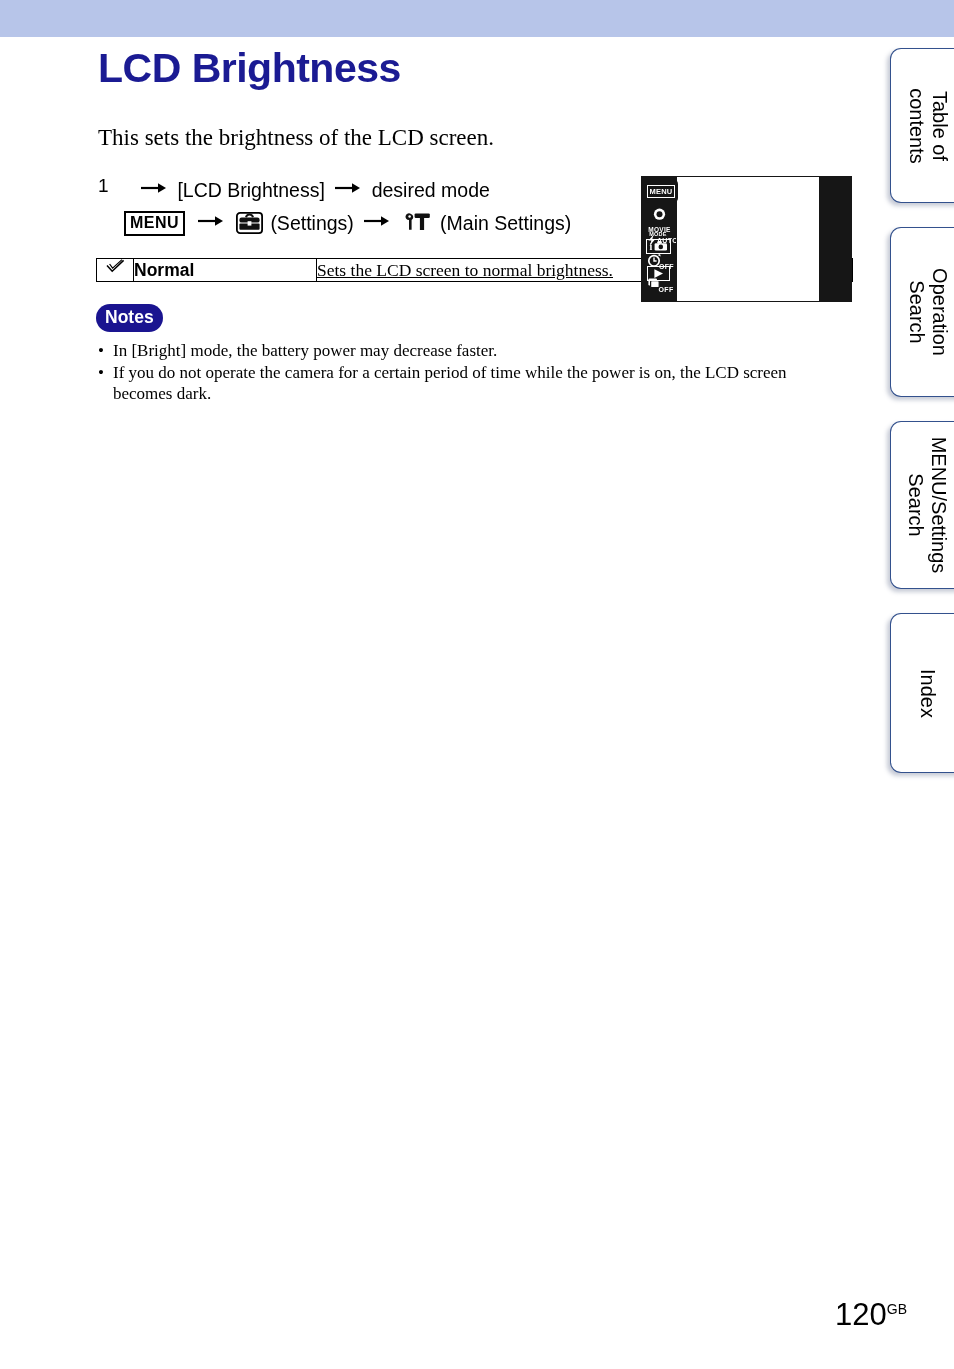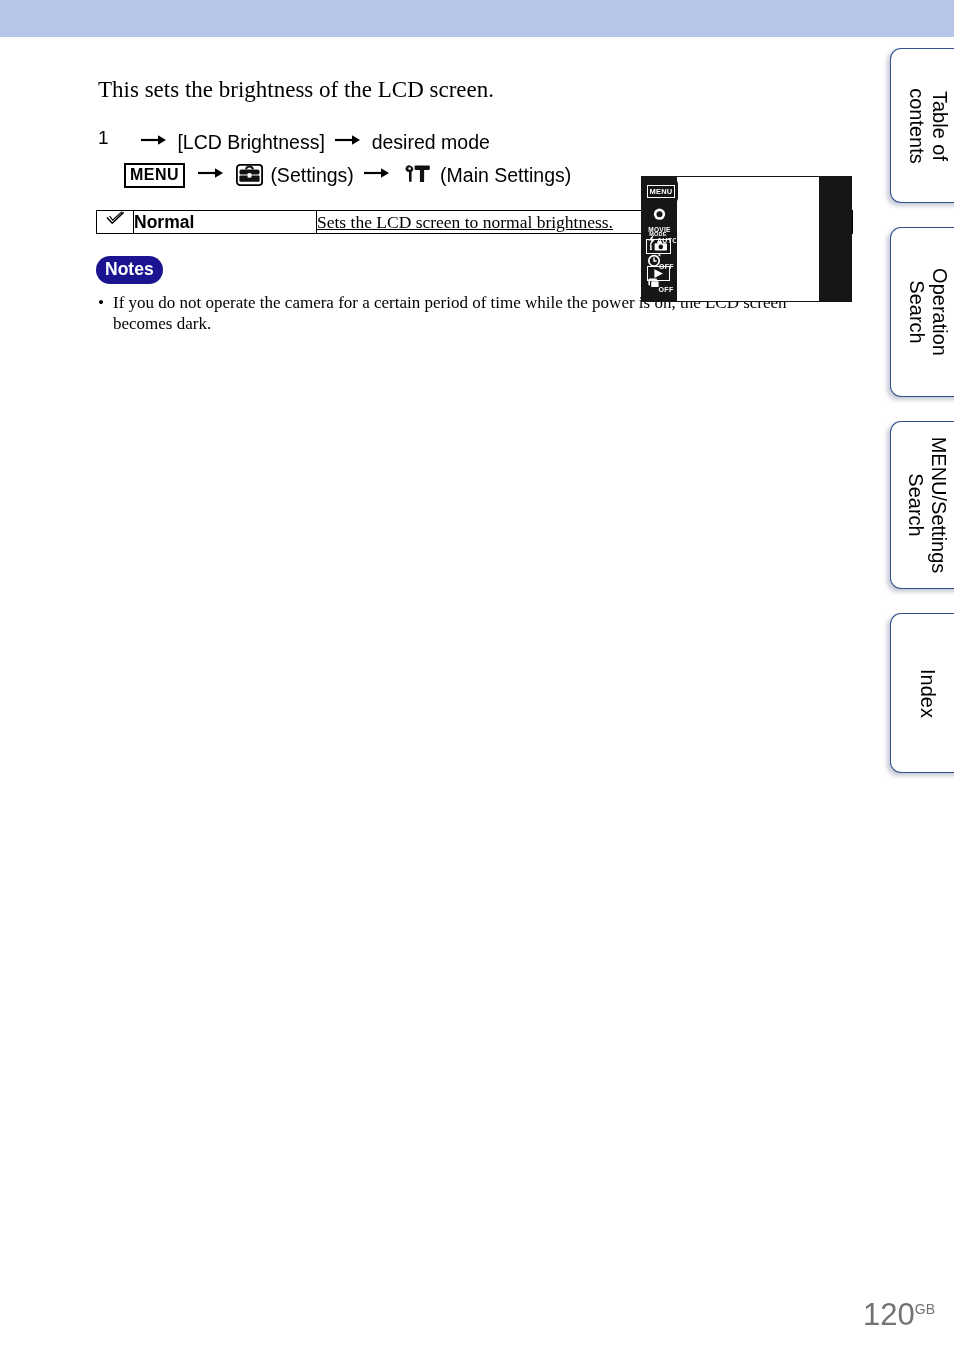--- a/index.html
+++ b/index.html
@@ -315,40 +315,41 @@
   .side-tab .vtext .l2 { display: block; }
 
   #tab-toc      { top: 48px;  height: 155px; }
   #tab-op       { top: 227px; height: 170px; }
   #tab-menu     { top: 421px; height: 168px; }
   #tab-index    { top: 613px; height: 160px; }
 
   
   .page-number {
     position: absolute;
-    right: 19px;
+    right: 47px;
     bottom: 38px;
     font-family: "Liberation Sans", sans-serif;
     font-size: 31px;
     line-height: 33px;
-    color: #737373;
+    color: #000000;
   }
   .page-number sup {
     font-size: 14px;
     vertical-align: super;
     line-height: 1;
   }
 </style>
 </head>
 <body>
 
 <div class="top-banner"></div>
 
 <div class="content">
 
+  <h1 class="page-title">LCD Brightness</h1>
 
   <p class="intro">This sets the brightness of the LCD screen.</p>
 
   <div class="step-block">
     <span class="step-num">1</span>
 
     <div class="step-lines">
 
       <div class="step-line second">
         <span class="arrow">
@@ -426,20 +427,21 @@
         <td class="col-desc">
           <span>Sets the LCD screen to normal brightness.</span>
         </td>
       </tr>
     </tbody>
   </table>
 
   <div>
     <span class="notes-badge">Notes</span>
     <ul class="notes-list">
+      <li>In [Bright] mode, the battery power may decrease faster.</li>
       <li>If you do not operate the camera for a certain period of time while the power is on, the LCD screen becomes dark.</li>
     </ul>
   </div>
 
 </div>
 
 <div class="lcd-figure">
   <div class="lcd-col-left"></div>
   <div class="lcd-center"></div>
   <div class="lcd-col-right"></div>

